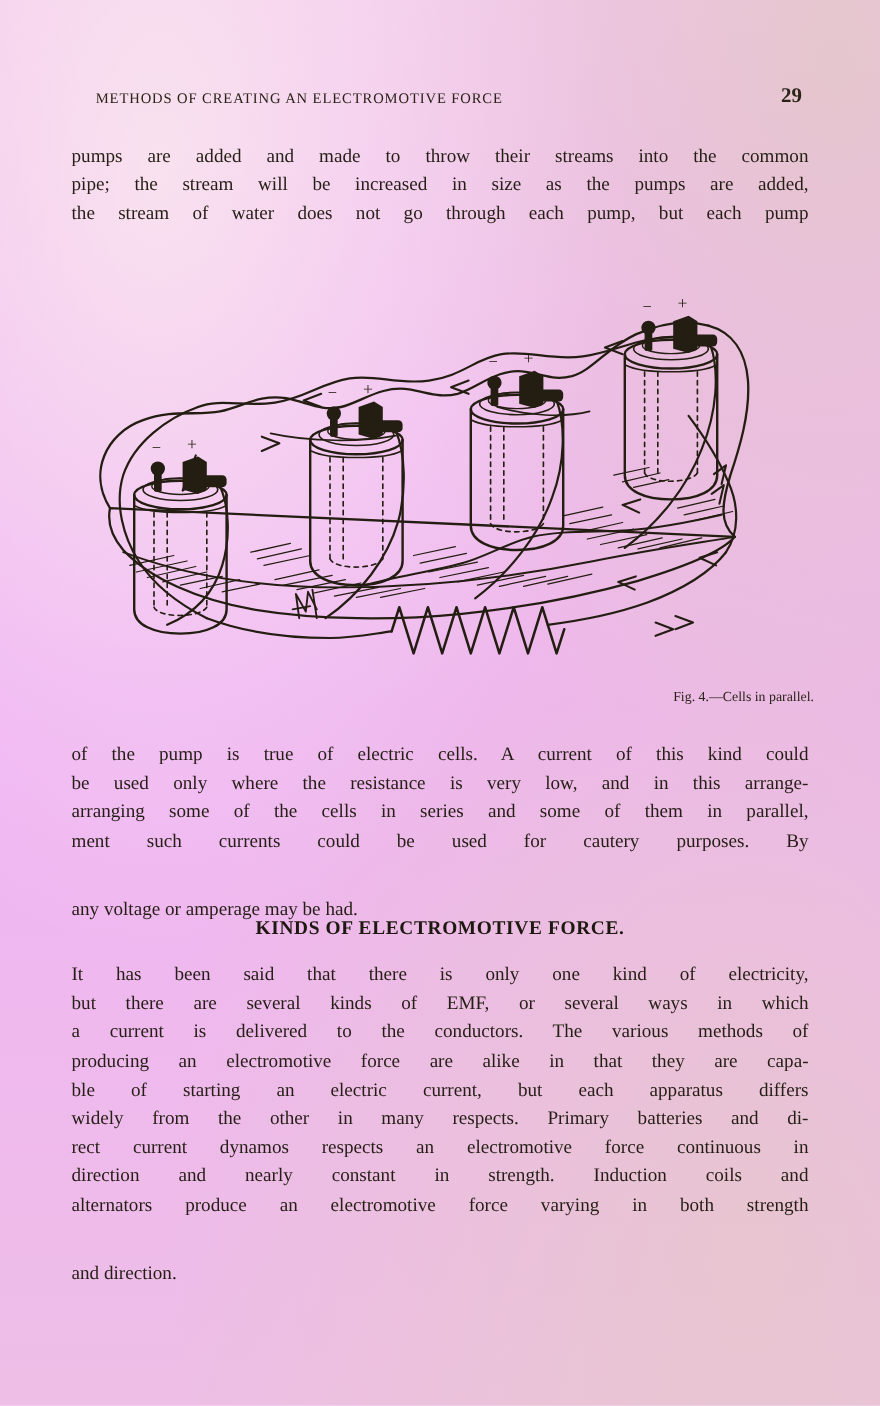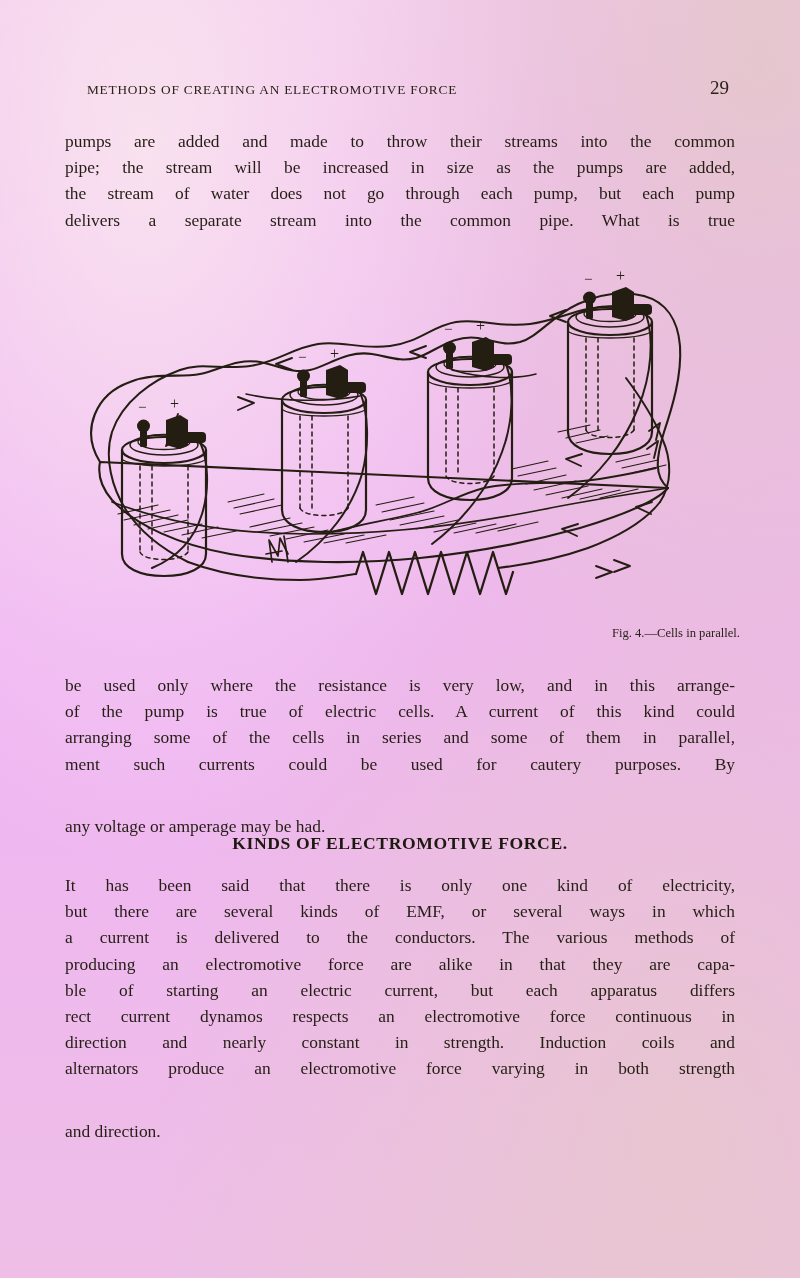--- a/index.html
+++ b/index.html
@@ -56,20 +56,21 @@
     text-transform: uppercase;
     white-space: nowrap;
     color: #2a2318;
   }
   .runhead-page {
     position: absolute;
     right: 6px;
     top: -5px;
     font-size: 19px;
     color: #2a2318;
+    font-weight: bold;
   }
 
   
   .para {
     position: absolute;
     left: 0;
     width: 670px;
     font-size: 17.4px;
     line-height: 26.2px;
     text-align: justify;
@@ -142,21 +143,20 @@
 
     <div class="runhead">
       <span class="runhead-title">METHODS OF CREATING AN ELECTROMOTIVE FORCE</span>
       <span class="runhead-page">29</span>
     </div>
 
     <div class="para" id="para-intro">
       <span class="ln j">pumps are added and made to throw their streams into the common</span>
       <span class="ln j">pipe; the stream will be increased in size as the pumps are added,</span>
       <span class="ln j">the stream of water does not go through each pump, but each pump</span>
-      <span class="ln j">delivers a separate stream into the common pipe.  What is true</span>
     </div>
 
     <div class="figure">
       <svg viewBox="0 0 680 362" xmlns="http://www.w3.org/2000/svg">
 
         <g>
           <path class="ink" stroke-width="2.1" d="M40 200
             C 20 168, 36 132, 70 120
             C 96 110, 120 116, 140 112
             C 160 108, 176 96, 200 100
@@ -415,35 +415,36 @@
           <path class="ink" stroke-width="1.7" d="M224 274 l4 26"></path>
           <path class="ink" stroke-width="1.7" d="M206 292 l16 -3"></path>
         </g>
 
       </svg>
 
       <div class="fig-caption">Fig. 4.—Cells in parallel.</div>
     </div>
 
     <div class="para" id="para-pump">
+      <span class="ln j">of the pump is true of electric cells.  A current of this kind could</span>
       <span class="ln j">be used only where the resistance is very low, and in this arrange-</span>
-      <span class="ln j">of the pump is true of electric cells.  A current of this kind could</span>
       <span class="ln j">arranging some of the cells in series and some of them in parallel,</span>
       <span class="ln j">ment such currents could be used for cautery purposes.  By</span>
       <span class="ln last">any voltage or amperage may be had.</span>
     </div>
 
     <div class="section-head">KINDS OF ELECTROMOTIVE FORCE.</div>
 
     <div class="para" id="para-kinds">
       <span class="ln j">It has been said that there is only one kind of electricity,</span>
       <span class="ln j">but there are several kinds of EMF, or several ways in which</span>
       <span class="ln j">a current is delivered to the conductors.  The various methods of</span>
       <span class="ln j">producing an electromotive force are alike in that they are capa-</span>
       <span class="ln j">ble of starting an electric current, but each apparatus differs</span>
+      <span class="ln j">widely from the other in many respects.  Primary batteries and di-</span>
       <span class="ln j">rect current dynamos respects an electromotive force continuous in</span>
       <span class="ln j">direction and nearly constant in strength.  Induction coils and</span>
       <span class="ln j">alternators produce an electromotive force varying in both strength</span>
       <span class="ln last">and direction.</span>
     </div>
 
   </div>
 </div>
 
 </body></html>

